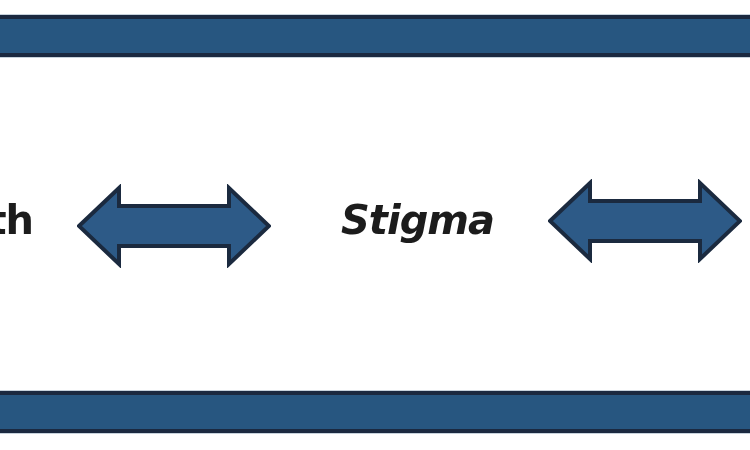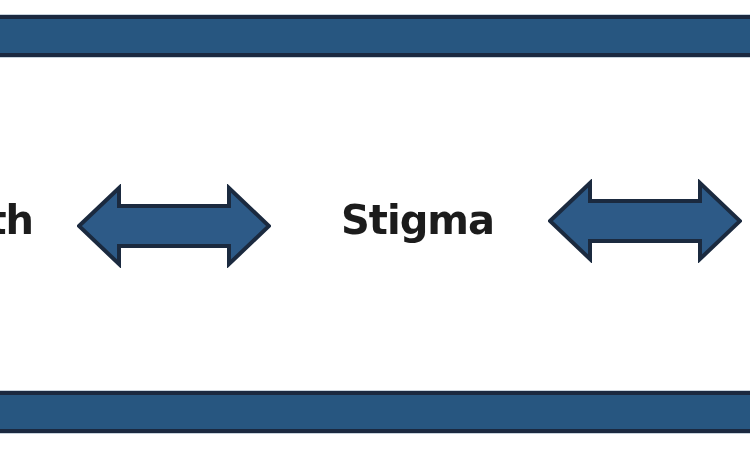--- a/index.html
+++ b/index.html
@@ -31,21 +31,21 @@
   .diagram-label {
     position: absolute;
     top: 200px;
     font-size: 40px;
     line-height: 40px;
     font-weight: 700;
     letter-spacing: -1px;
     color: #1c1c1c;
     white-space: nowrap;
   }
-  .center-label { left: 341px; }
+  .center-label { left: 341px; font-style: italic; }
   .left-label   { right: 717px; }   
 
   .arrow {
     position: absolute;
     width: 194px;
     height: 84px;
   }
   .arrow.left  { left: 77px;  top: 184px; }
   .arrow.right { left: 548px; top: 179px; }
   .arrow svg { display: block; width: 100%; height: 100%; }

